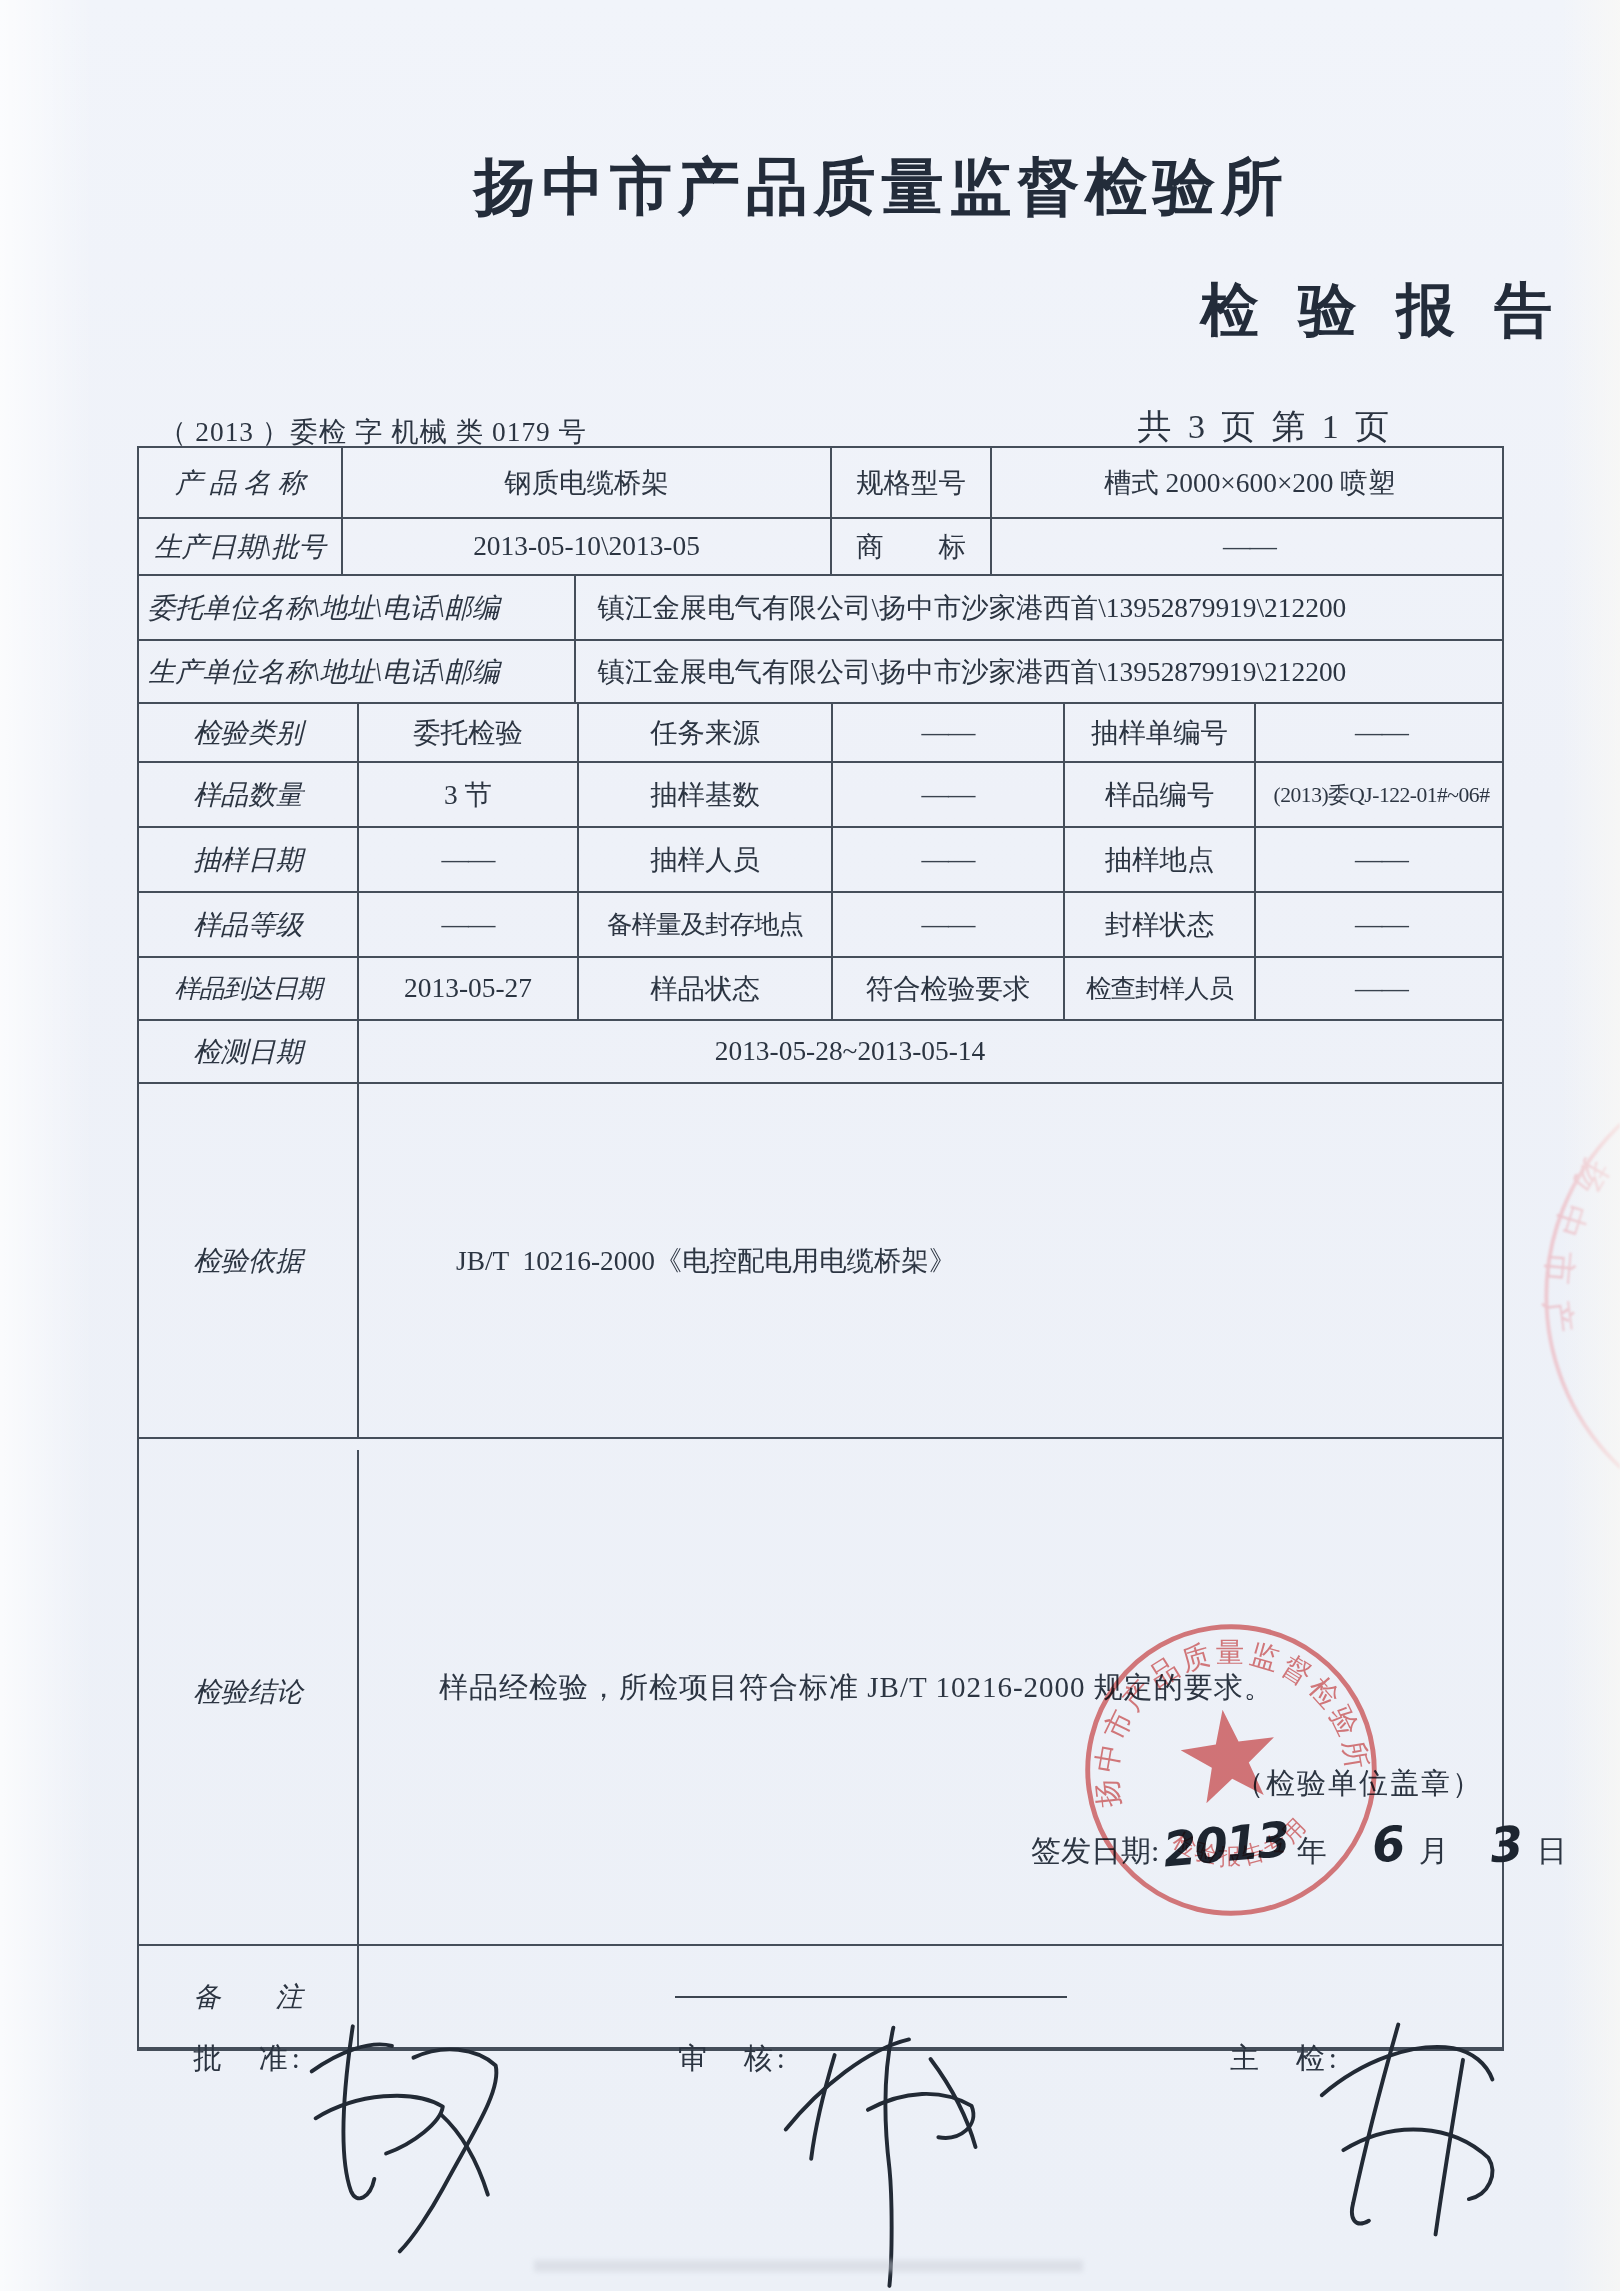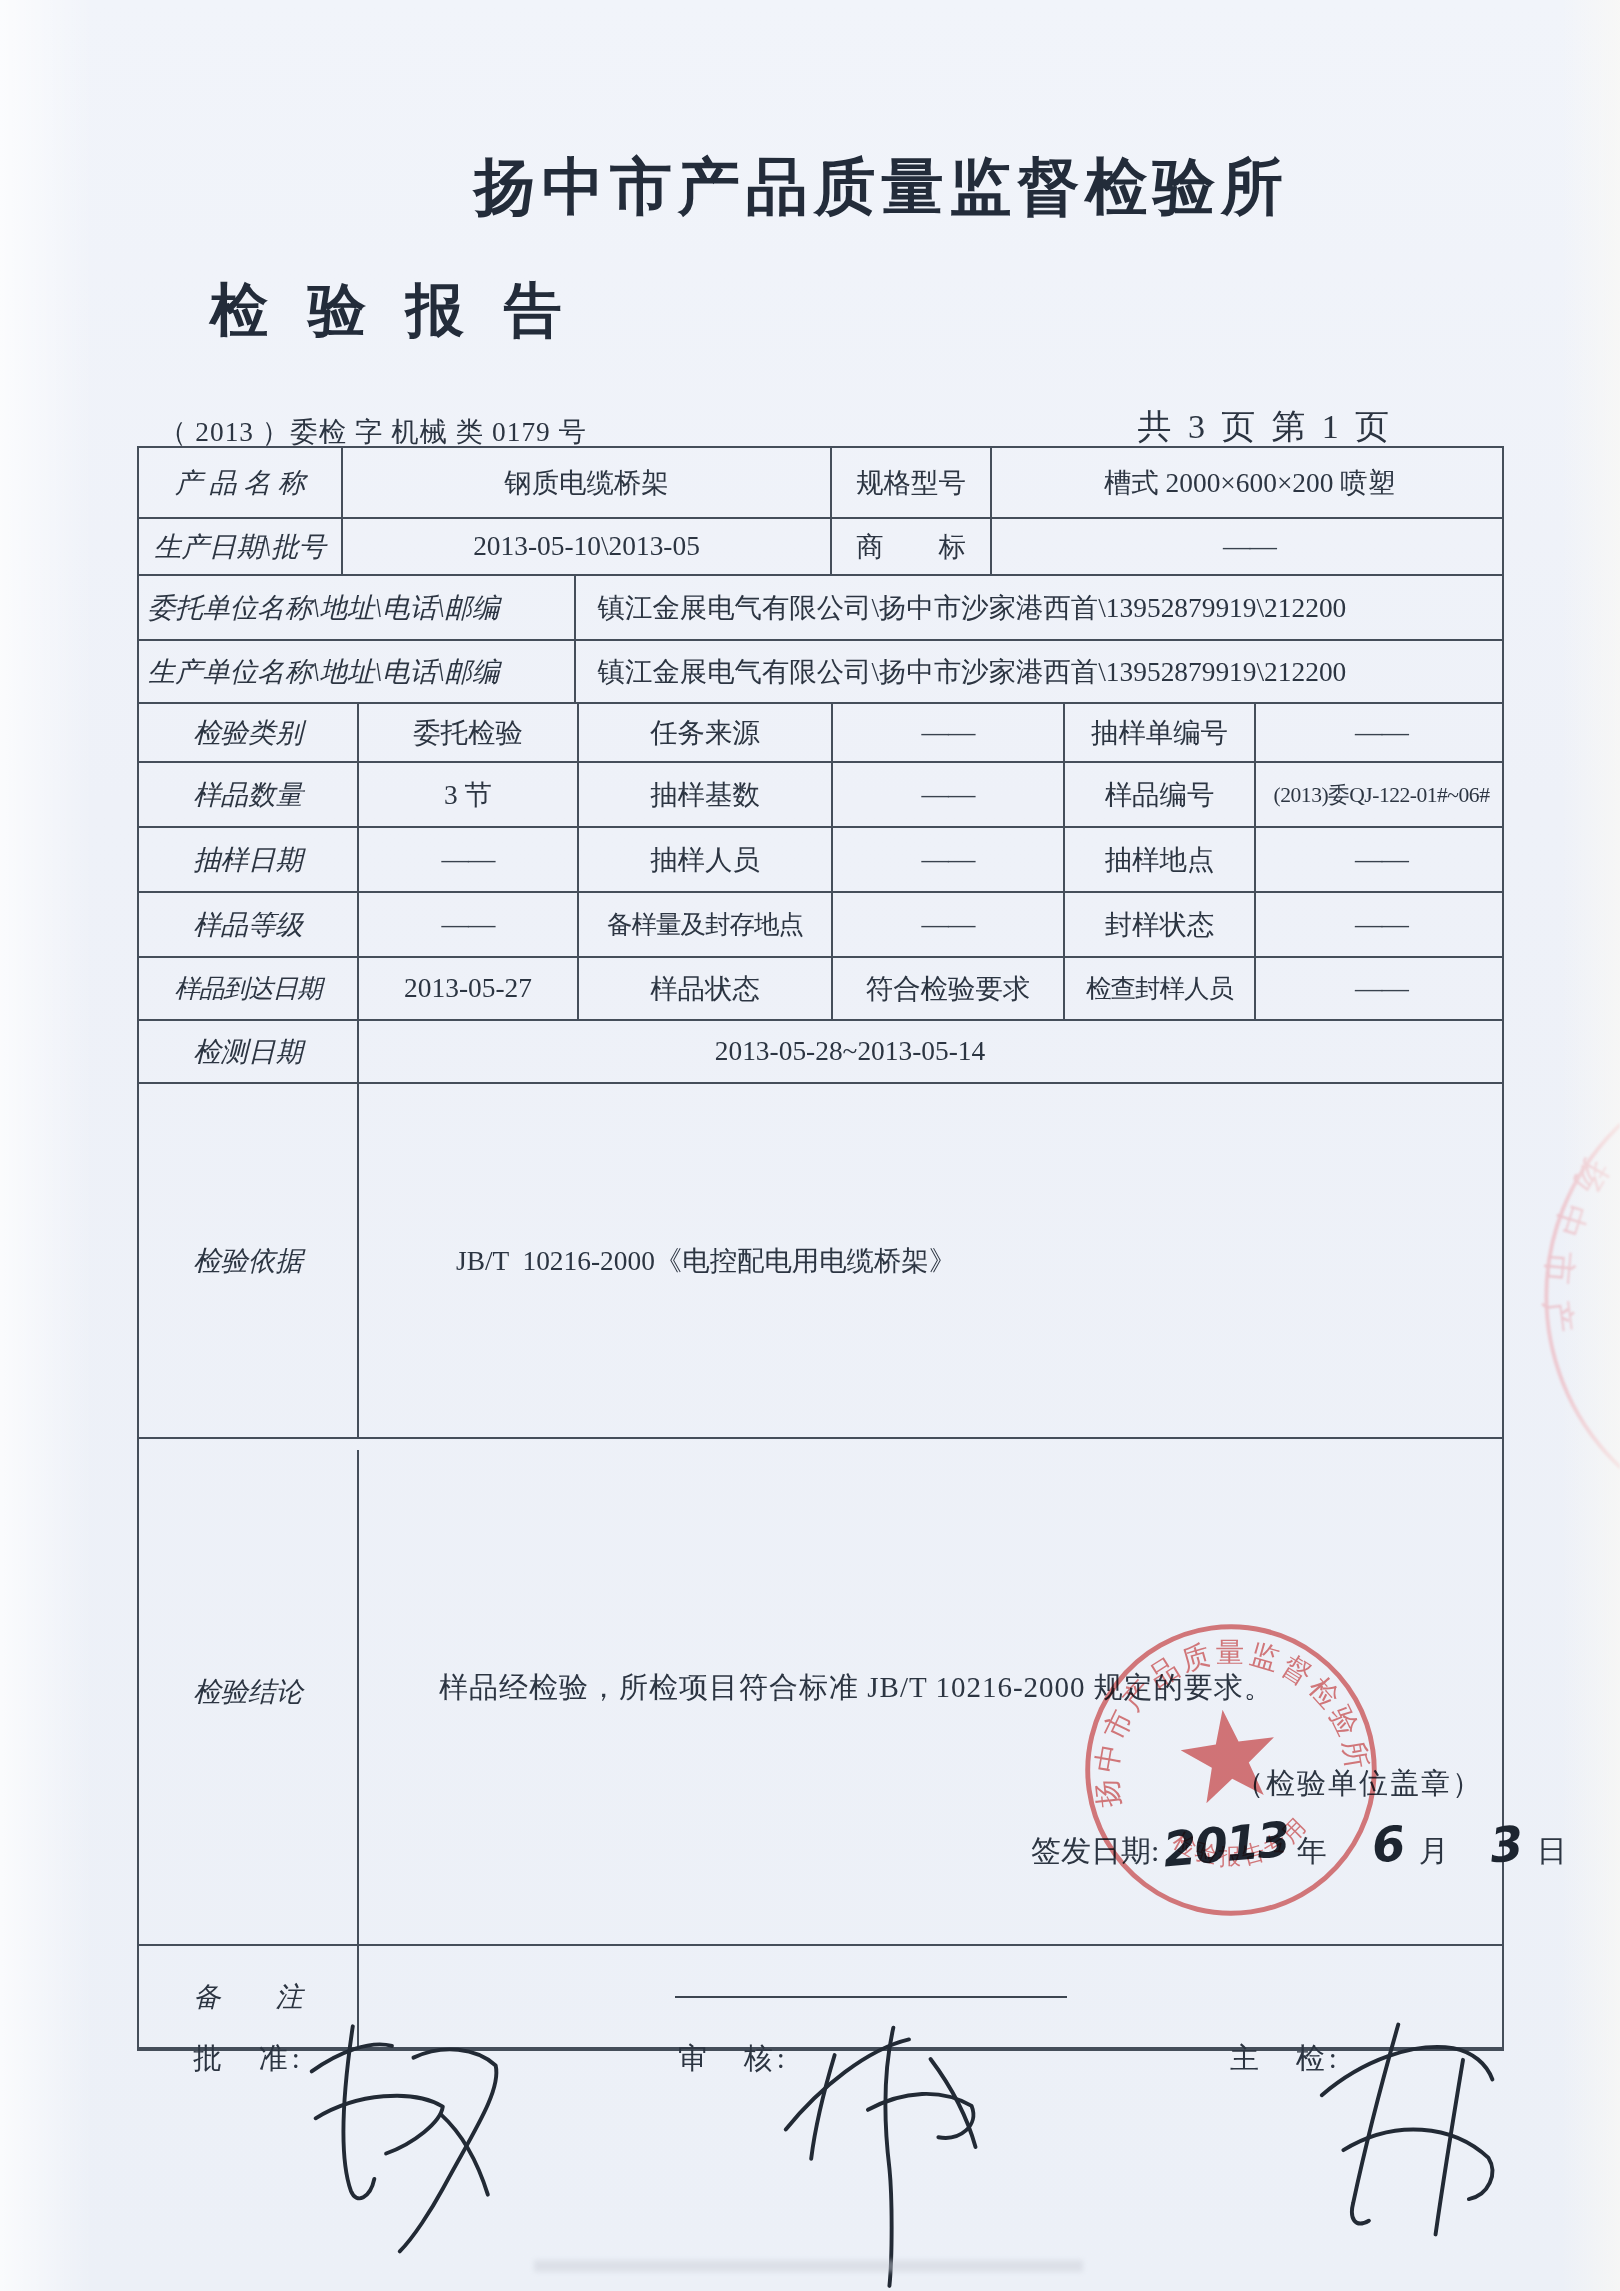--- a/index.html
+++ b/index.html
@@ -20,22 +20,22 @@
     content:""; position:absolute; right:0; top:0; width:59px; height:100%;
     background:linear-gradient(270deg, rgba(252,250,244,.6), rgba(255,255,255,0));
     pointer-events:none;
   }
   .org-title{
     position:absolute; top:145px; left:137px; width:1367px;
     text-align:center; transform:translateX(61px);
     font-size:62px; font-weight:700; letter-spacing:5.9px; color:#232c3a;
   }
   .doc-title{
-    position:absolute; top:272px; left:149px; width:1367px;
-    text-align:left; transform:translateX(61px);
+    position:absolute; top:272px; left:137px; width:1367px;
+    text-align:right; transform:translateX(61px);
     font-size:58px; font-weight:700; letter-spacing:12.7px; color:#232c3a;
   }
   .report-no{ position:absolute; top:414px; left:159px; font-size:27.4px; letter-spacing:1px; }
   .pages-info{ position:absolute; top:404px; right:227px; font-size:34px; letter-spacing:3.9px; }
 
   .tbl{
     position:absolute; left:137px; top:446px; width:1367px;
     border:2.9px solid #454e5a; border-bottom-width:4.9px;
     box-sizing:border-box;
   }

